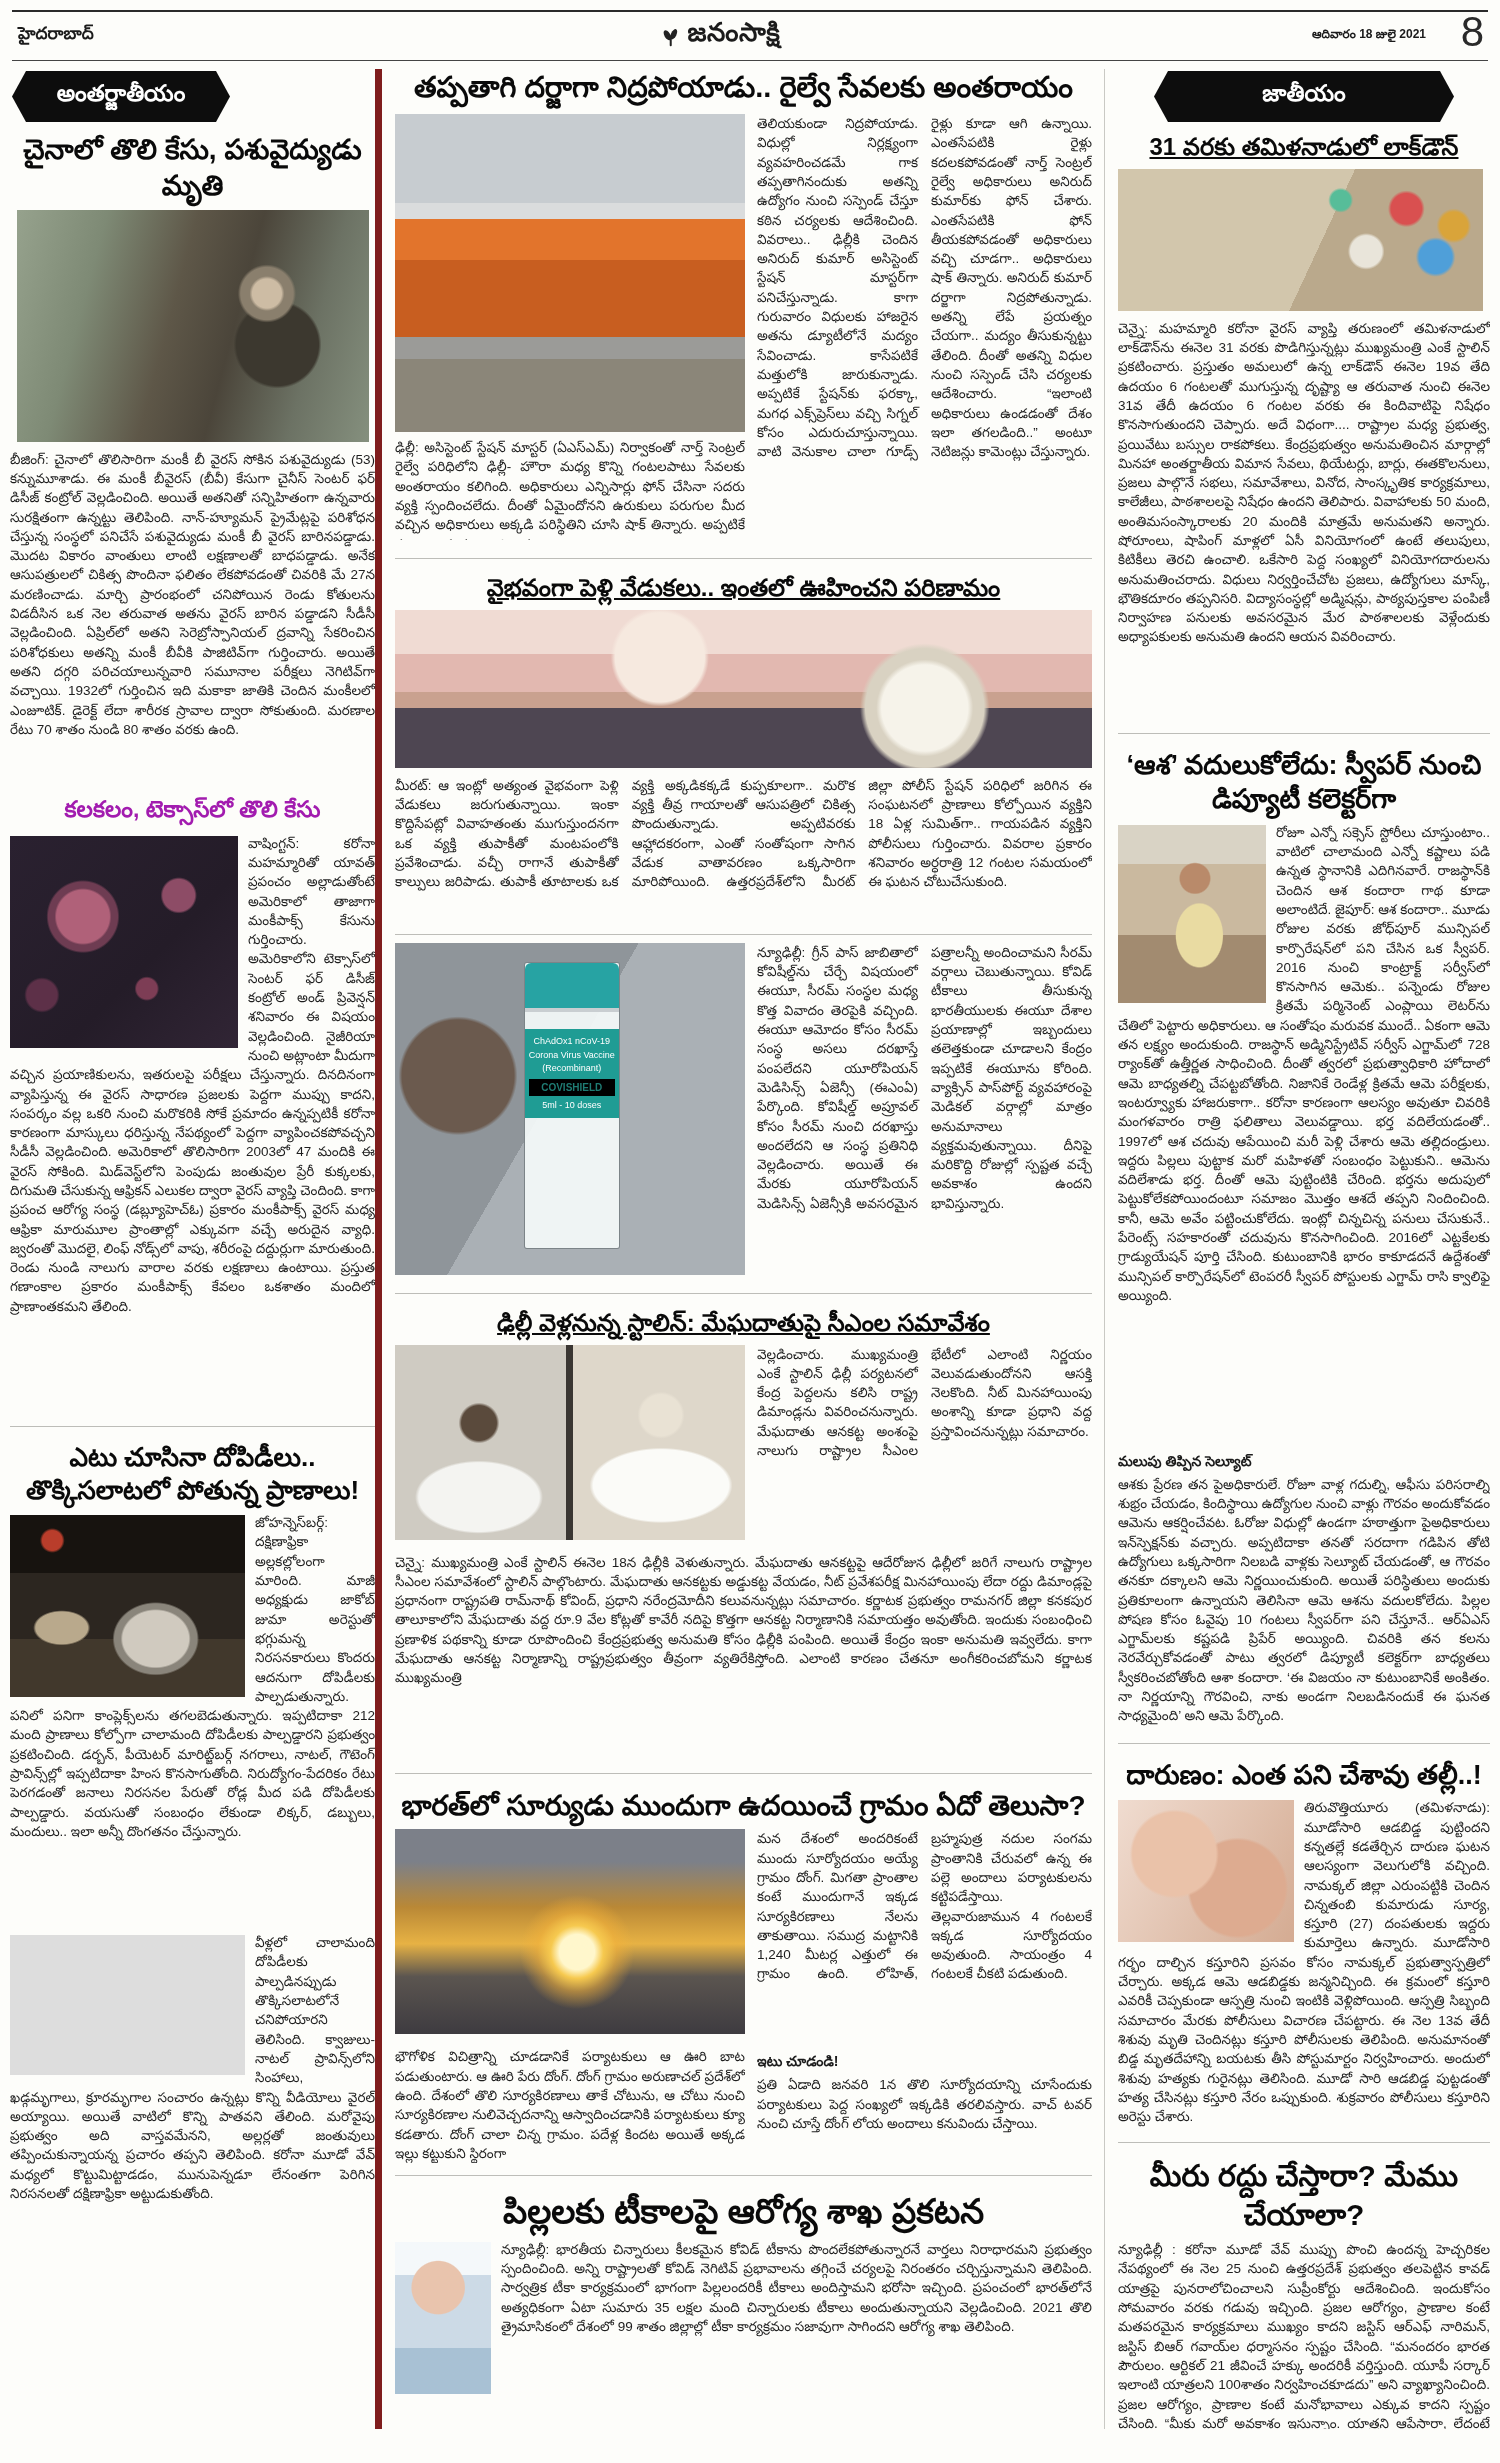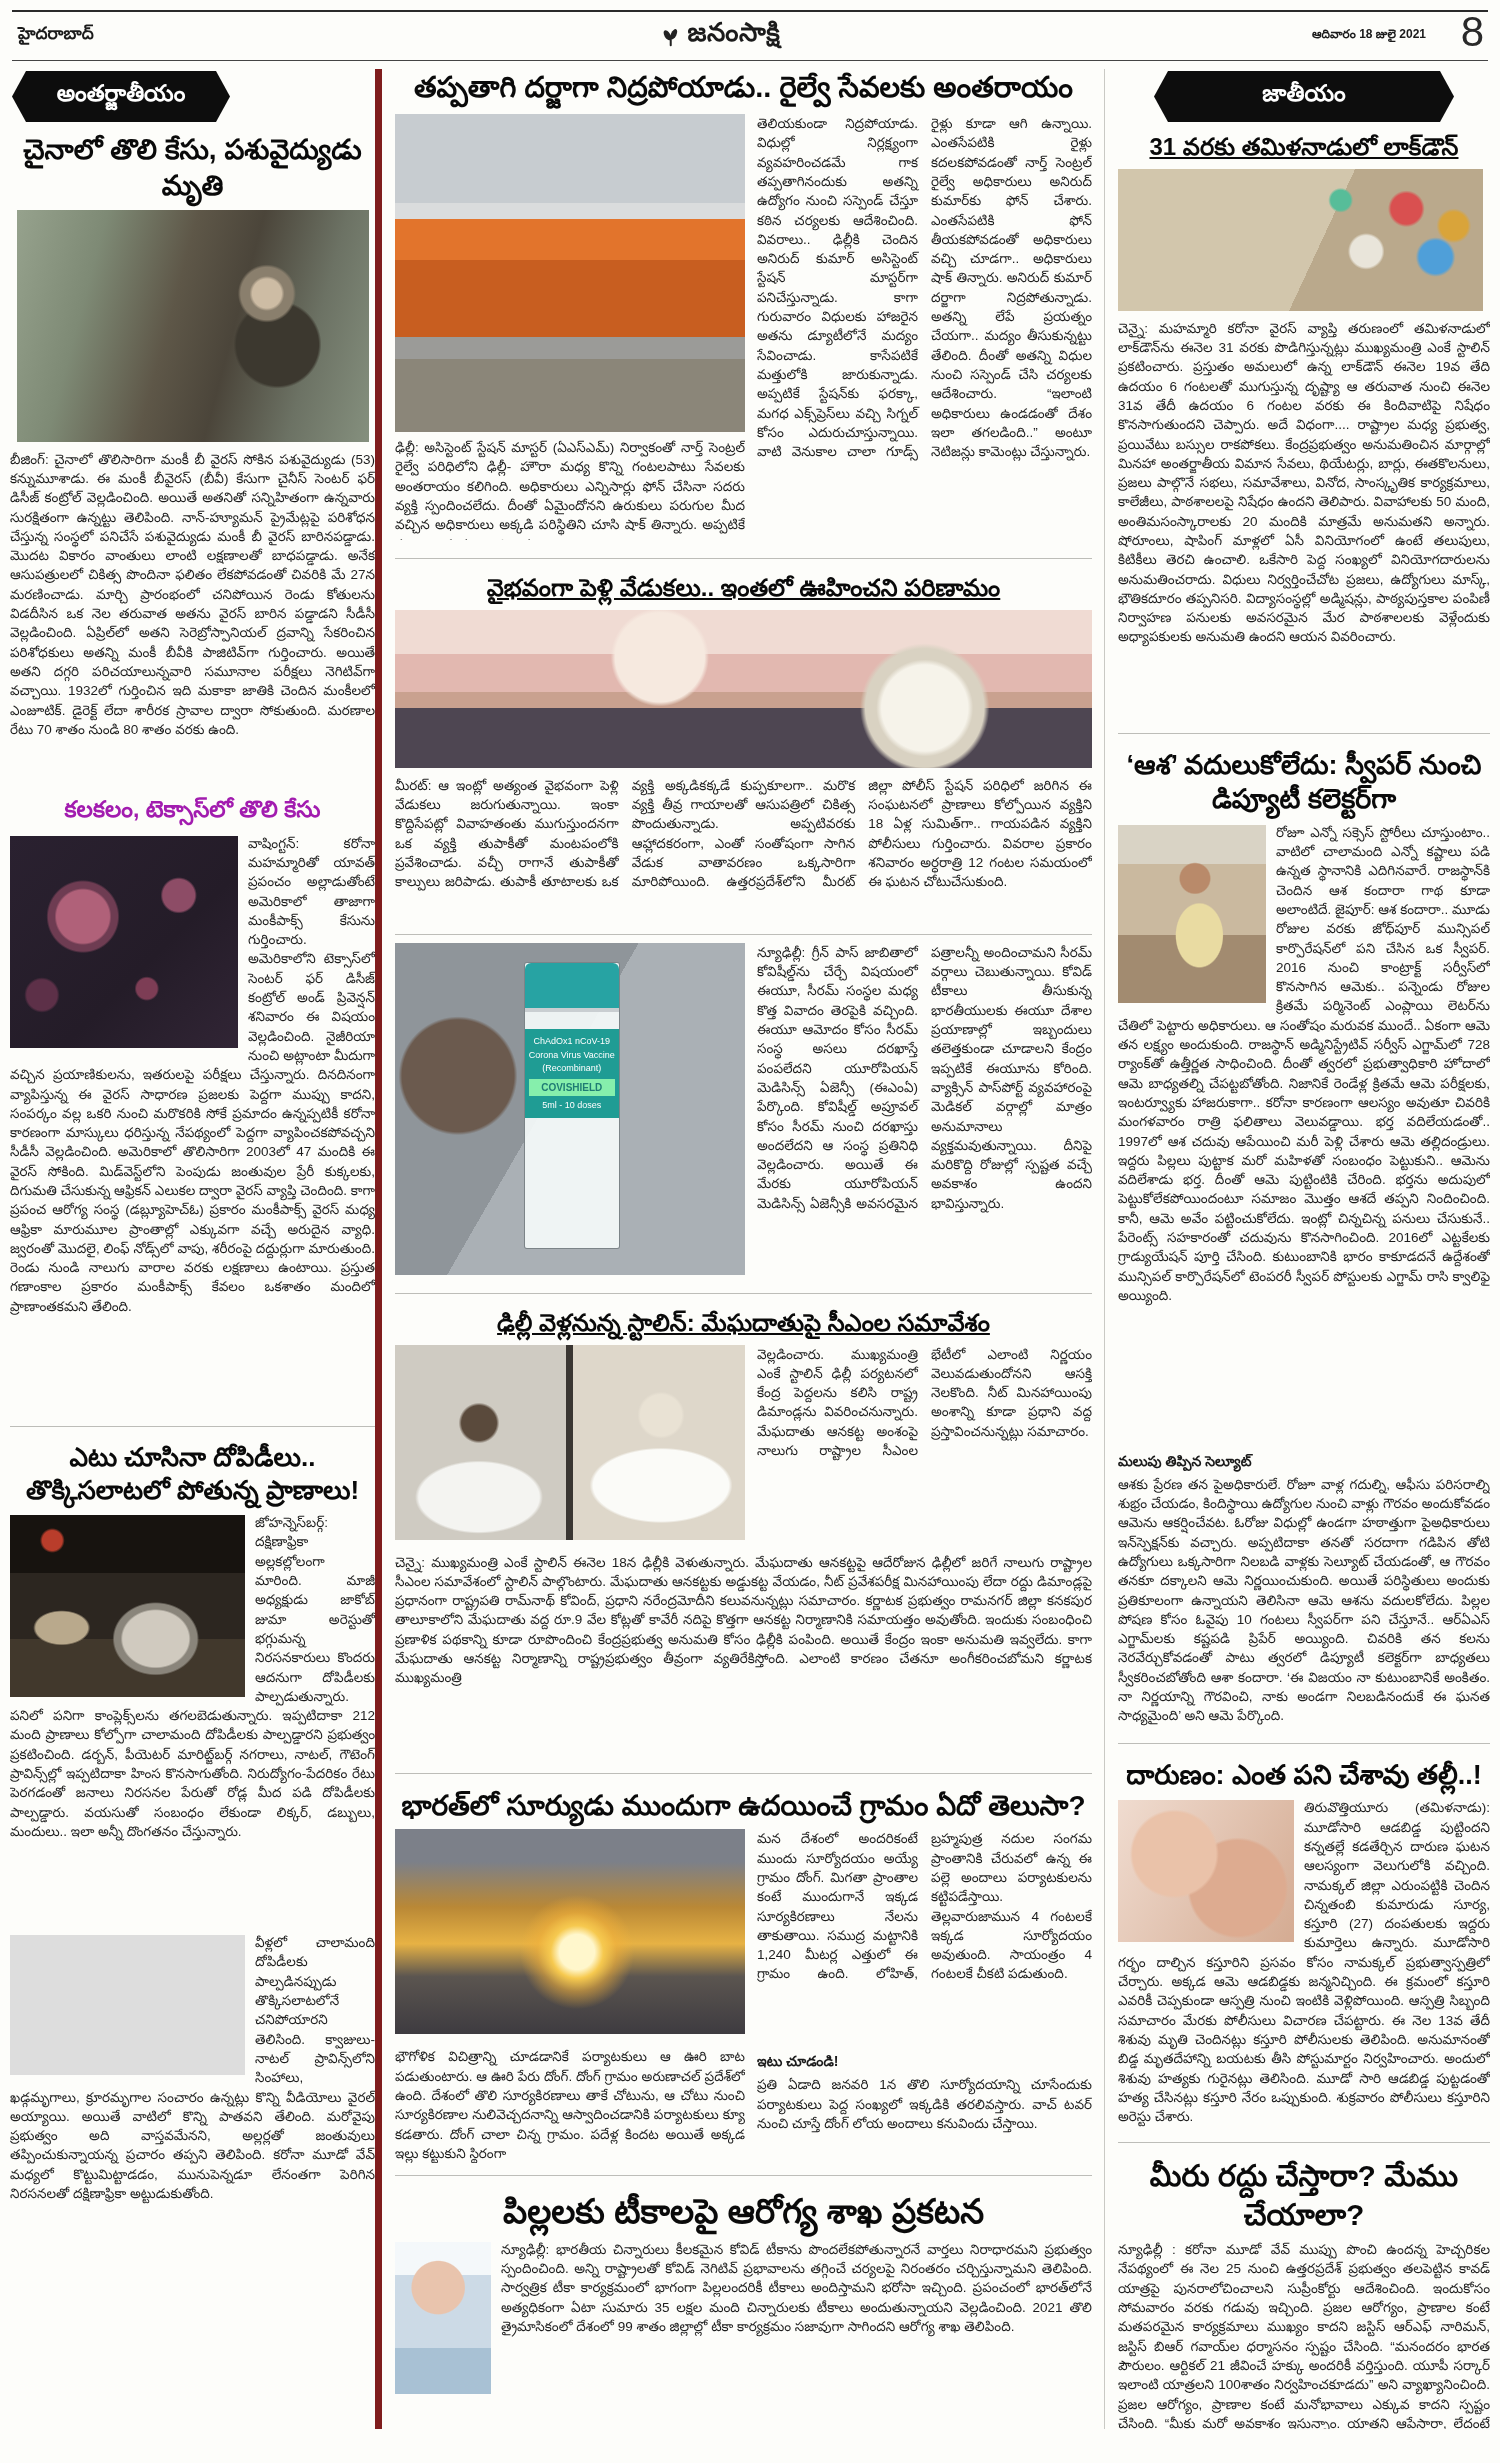--- a/index.html
+++ b/index.html
@@ -74,21 +74,21 @@
   .ph-wedding{width:100%;height:158px;background:
     radial-gradient(circle at 76% 62%,#f6f3ea 0 8%,#d9d2c2 9% 11%,transparent 12%),
     radial-gradient(circle at 38% 30%,#f6e9df 0 10%,transparent 11%),
     linear-gradient(180deg,#f0dbd3 0 28%,#e2b8b0 28% 52%,#c9a18f 52% 62%,#4e4652 62% 100%);}
   .ph-vaccine{width:350px;height:332px;position:relative;background:
     radial-gradient(circle at 18% 40%,#6b5a4e 0 16%,transparent 17%),
     linear-gradient(120deg,#8f959a 0 45%,#aab0b5 45% 100%);}
   .vial{position:absolute;left:37%;top:6%;width:27%;height:86%;background:rgba(245,250,250,.92);border-radius:2px;box-shadow:0 0 0 1px #7c8488;}
   .vial-cap{height:16%;background:#27a3a3;border-radius:6px 6px 0 0;border-bottom:4px solid #c9ced1;}
   .vial-label{margin-top:18%;background:#1f9c94;color:#fff;text-align:center;padding:6px 2px;font-size:9px;line-height:1.5;}
-  .vial-brand{font-weight:bold;font-size:10px;background:#86efac;color:#1f7c74;margin:3px 2px;padding:1px 0;}
+  .vial-brand{font-weight:bold;font-size:10px;background:#000000;color:#1f7c74;margin:3px 2px;padding:1px 0;}
   .ph-cms{width:350px;height:195px;background:
     radial-gradient(ellipse at 24% 78%,#f4f4f1 0 16%,transparent 17%),
     radial-gradient(ellipse at 76% 72%,#fbfbf8 0 18%,transparent 19%),
     radial-gradient(circle at 76% 36%,#e9e2d4 0 7%,transparent 8%),
     radial-gradient(circle at 24% 40%,#5a4a3c 0 6%,transparent 7%),
     linear-gradient(90deg,#cfcbc2 0 49%,#3a3632 49% 51%,#ded7ca 51% 100%);}
   .ph-sunrise{width:350px;height:205px;background:
     radial-gradient(circle at 52% 60%,#fff7cc 0 8%,#f6c94f 12%,rgba(244,178,58,.55) 18%,transparent 26%),
     linear-gradient(180deg,#7c8089 0 16%,#b98836 38%,#e7b244 56%,#5b5550 72%,#3e3b40 100%);}
   .ph-babyvax{width:96px;height:152px;background:

